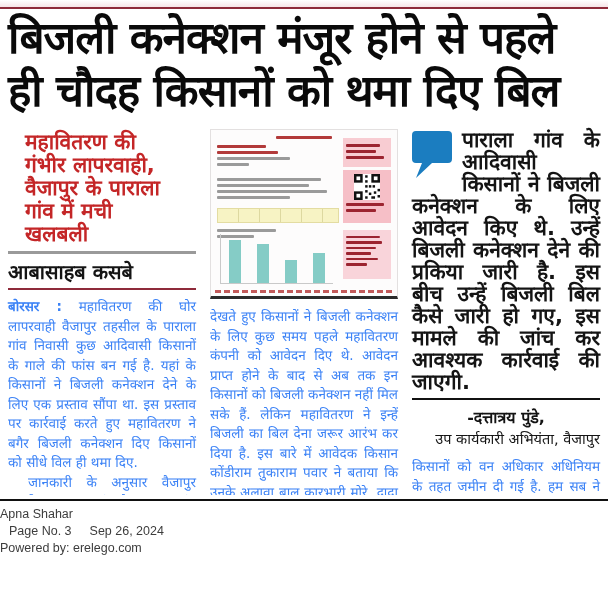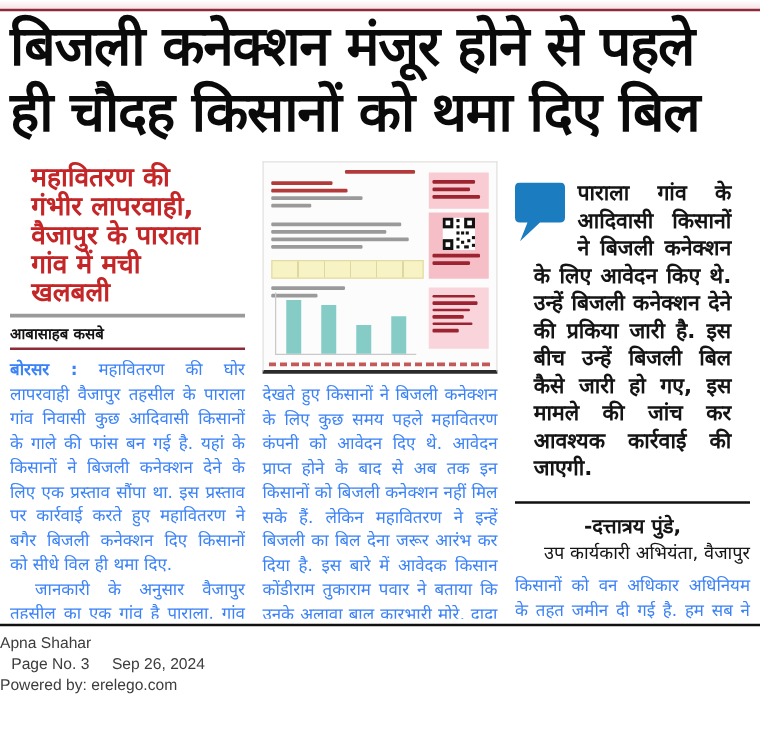--- a/index.html
+++ b/index.html
@@ -32,24 +32,24 @@
     color:#3b82f6;
   }
   .indent{text-indent:20px;}
   .subhead{
     color:#c42627;font-weight:700;font-size:21px;line-height:23px;
     margin:2px 17px 4px;
   }
   .rule-gray{border-top:3px solid #9a9a9a;margin:5px 0 4px;}
   .rule-maroon{border-top:2px solid #8e2a3a;margin:3px 0 7px;}
   .rule-black{border-top:2px solid #111;margin:5px 0 6px;}
-  .byline{font-weight:700;font-size:12px;margin:2px 0;}
+  .byline{font-weight:700;font-size:20px;margin:2px 0;}
   .dateline{font-weight:700;}
   
-  .quote-text{font-weight:700;font-size:17px;line-height:22px;text-align:justify;margin:15px;}
+  .quote-text{font-weight:700;font-size:21px;line-height:22px;text-align:justify;margin:0;}
   .quote-mark{float:left;width:40px;height:48px;margin:2px 10px 2px 0;}
   .attr-name{font-weight:700;font-size:16px;text-align:center;}
   .attr-title{font-size:14.5px;text-align:right;margin-bottom:9px;}
   
   .bill{
     position:relative;width:100%;height:170px;margin-bottom:8px;
     background:#fdfcfc;border:1px solid #e3e0e0;border-bottom:3px solid #2b2b2b;
     box-sizing:border-box;
   }
   .ln{height:3px;margin:3px 0;background:#9a9a9a;border-radius:1px;}

